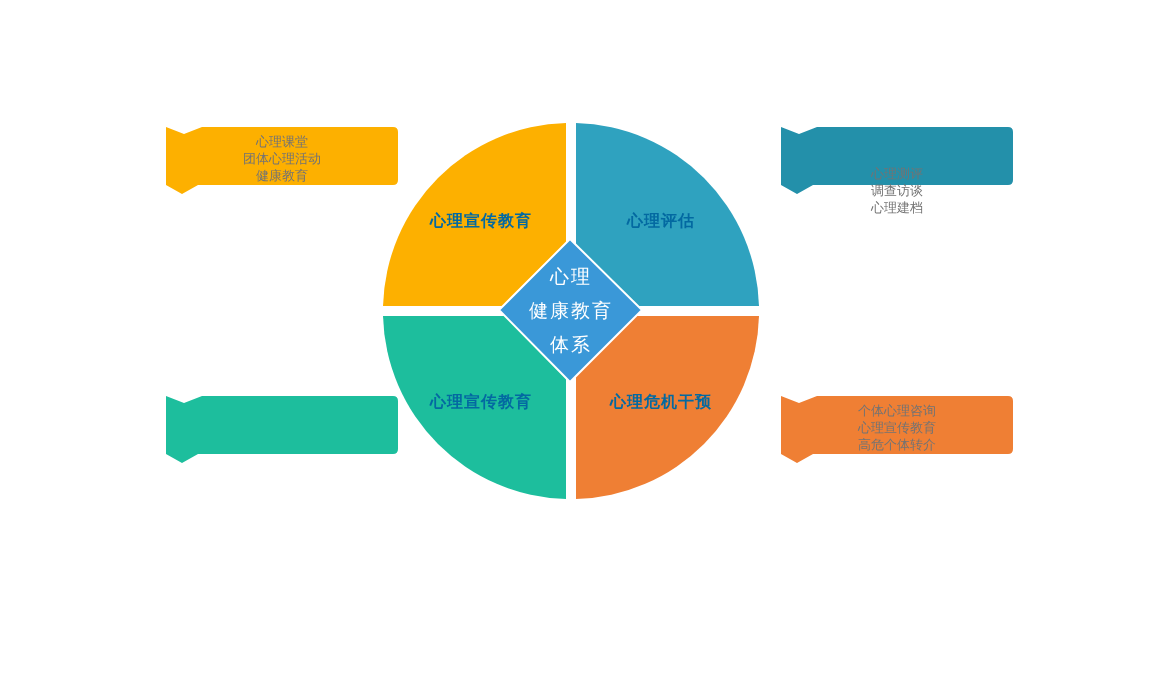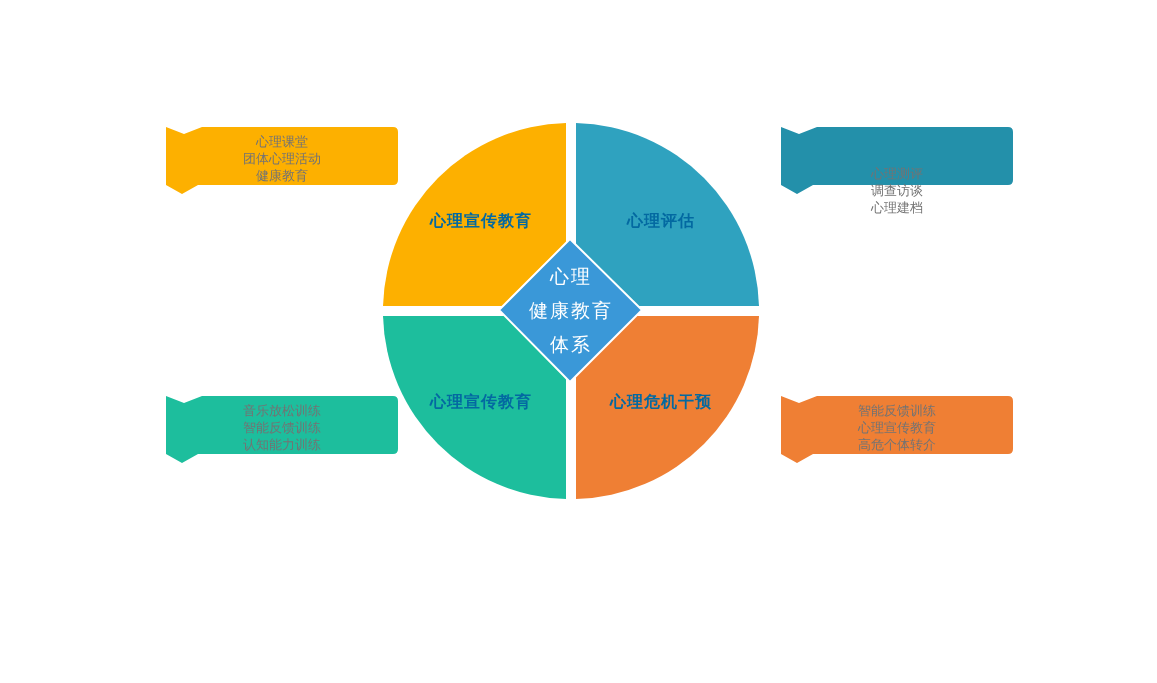--- a/index.html
+++ b/index.html
@@ -57,23 +57,18 @@
   <div class="callout-text" style="left:202px; top:133px; width:160px;">
     <div>心理课堂</div>
     <div>团体心理活动</div>
     <div>健康教育</div>
   </div>
   <div class="callout-text" style="left:817px; top:121px; width:160px;margin-top:44px;">
     <div>心理测评</div>
     <div>调查访谈</div>
     <div>心理建档</div>
   </div>
-  <div class="callout-text" style="left:202px; top:402px; width:160px;">
-    <div>音乐放松训练</div>
-    <div>智能反馈训练</div>
-    <div>认知能力训练</div>
-  </div>
   <div class="callout-text" style="left:817px; top:402px; width:160px;">
-    <div>智能反馈训练</div>
+    <div>个体心理咨询</div>
     <div>心理宣传教育</div>
     <div>高危个体转介</div>
   </div>
 </div>
 
 </body></html>

